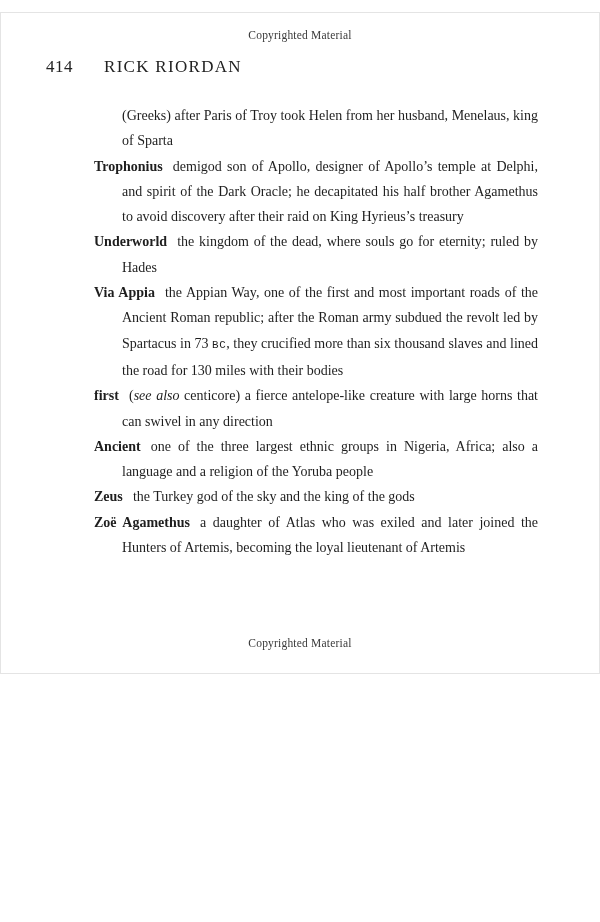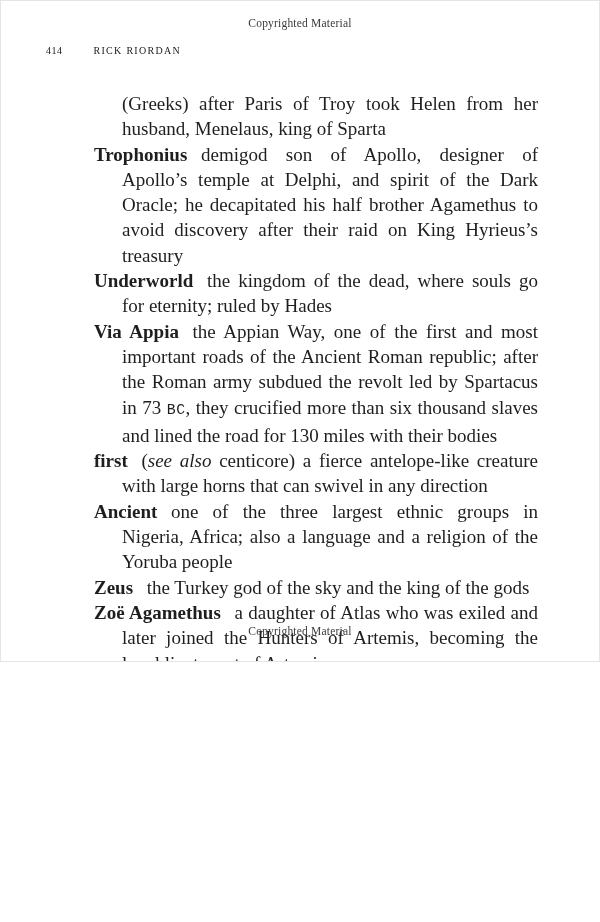--- a/index.html
+++ b/index.html
@@ -4,21 +4,21 @@
 <style>
   html, body {
     margin: 0;
     padding: 0;
     background: #ffffff;
   }
   .page {
     position: relative;
     width: 600px;
     height: 662px;
-    margin: 0 auto;
+    margin: 12px auto;
     background: #ffffff;
     box-sizing: border-box;
     border: 1px solid #e4e4e4;
     font-family: "Liberation Serif", serif;
     color: #1e1e1e;
     overflow: hidden;
   }
   .copyright {
     position: absolute;
     left: 0;
@@ -27,37 +27,37 @@
     font-size: 11.5px;
     color: #3a3a3a;
     letter-spacing: 0.2px;
   }
   .copyright.top { top: 16px; }
   .copyright.bottom { bottom: 24px; }
   .running-header {
     position: absolute;
     top: 44px;
     left: 45px;
-    font-size: 10px;
+    font-size: 17px;
     color: #222222;
     letter-spacing: 1px;
   }
   .running-header .pagenum {
     margin-right: 31px;
     letter-spacing: 0.5px;
   }
   .running-header .author {
     letter-spacing: 1.3px;
   }
   .glossary {
     position: absolute;
     top: 90px;
     left: 93px;
     width: 444px;
-    font-size: 19px;
+    font-size: 14px;
     line-height: 25.3px;
     text-align: justify;
   }
   .entry {
     padding-left: 28px;
     text-indent: -28px;
   }
   .entry.continuation {
     text-indent: 0;
   }

